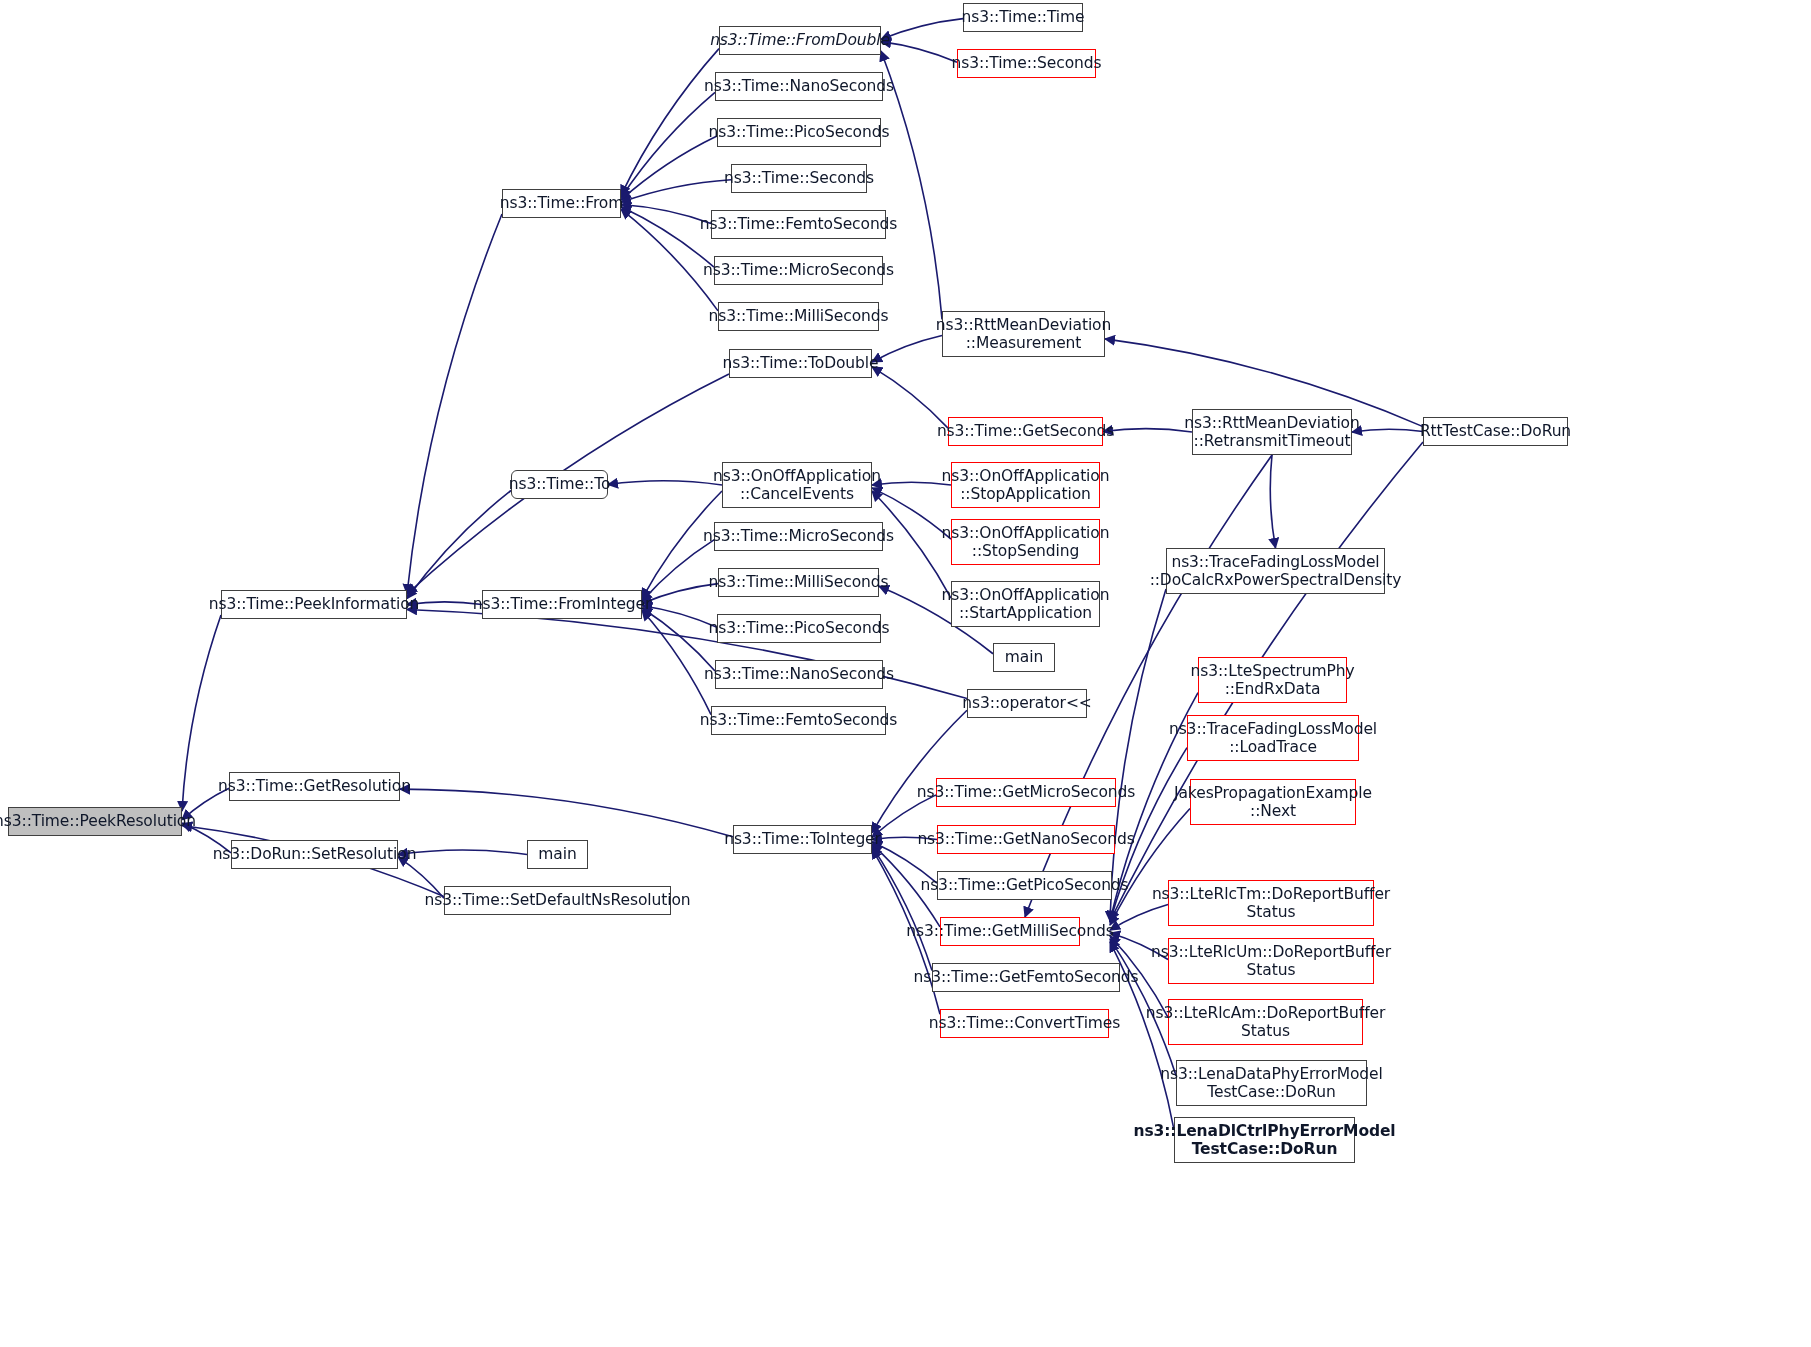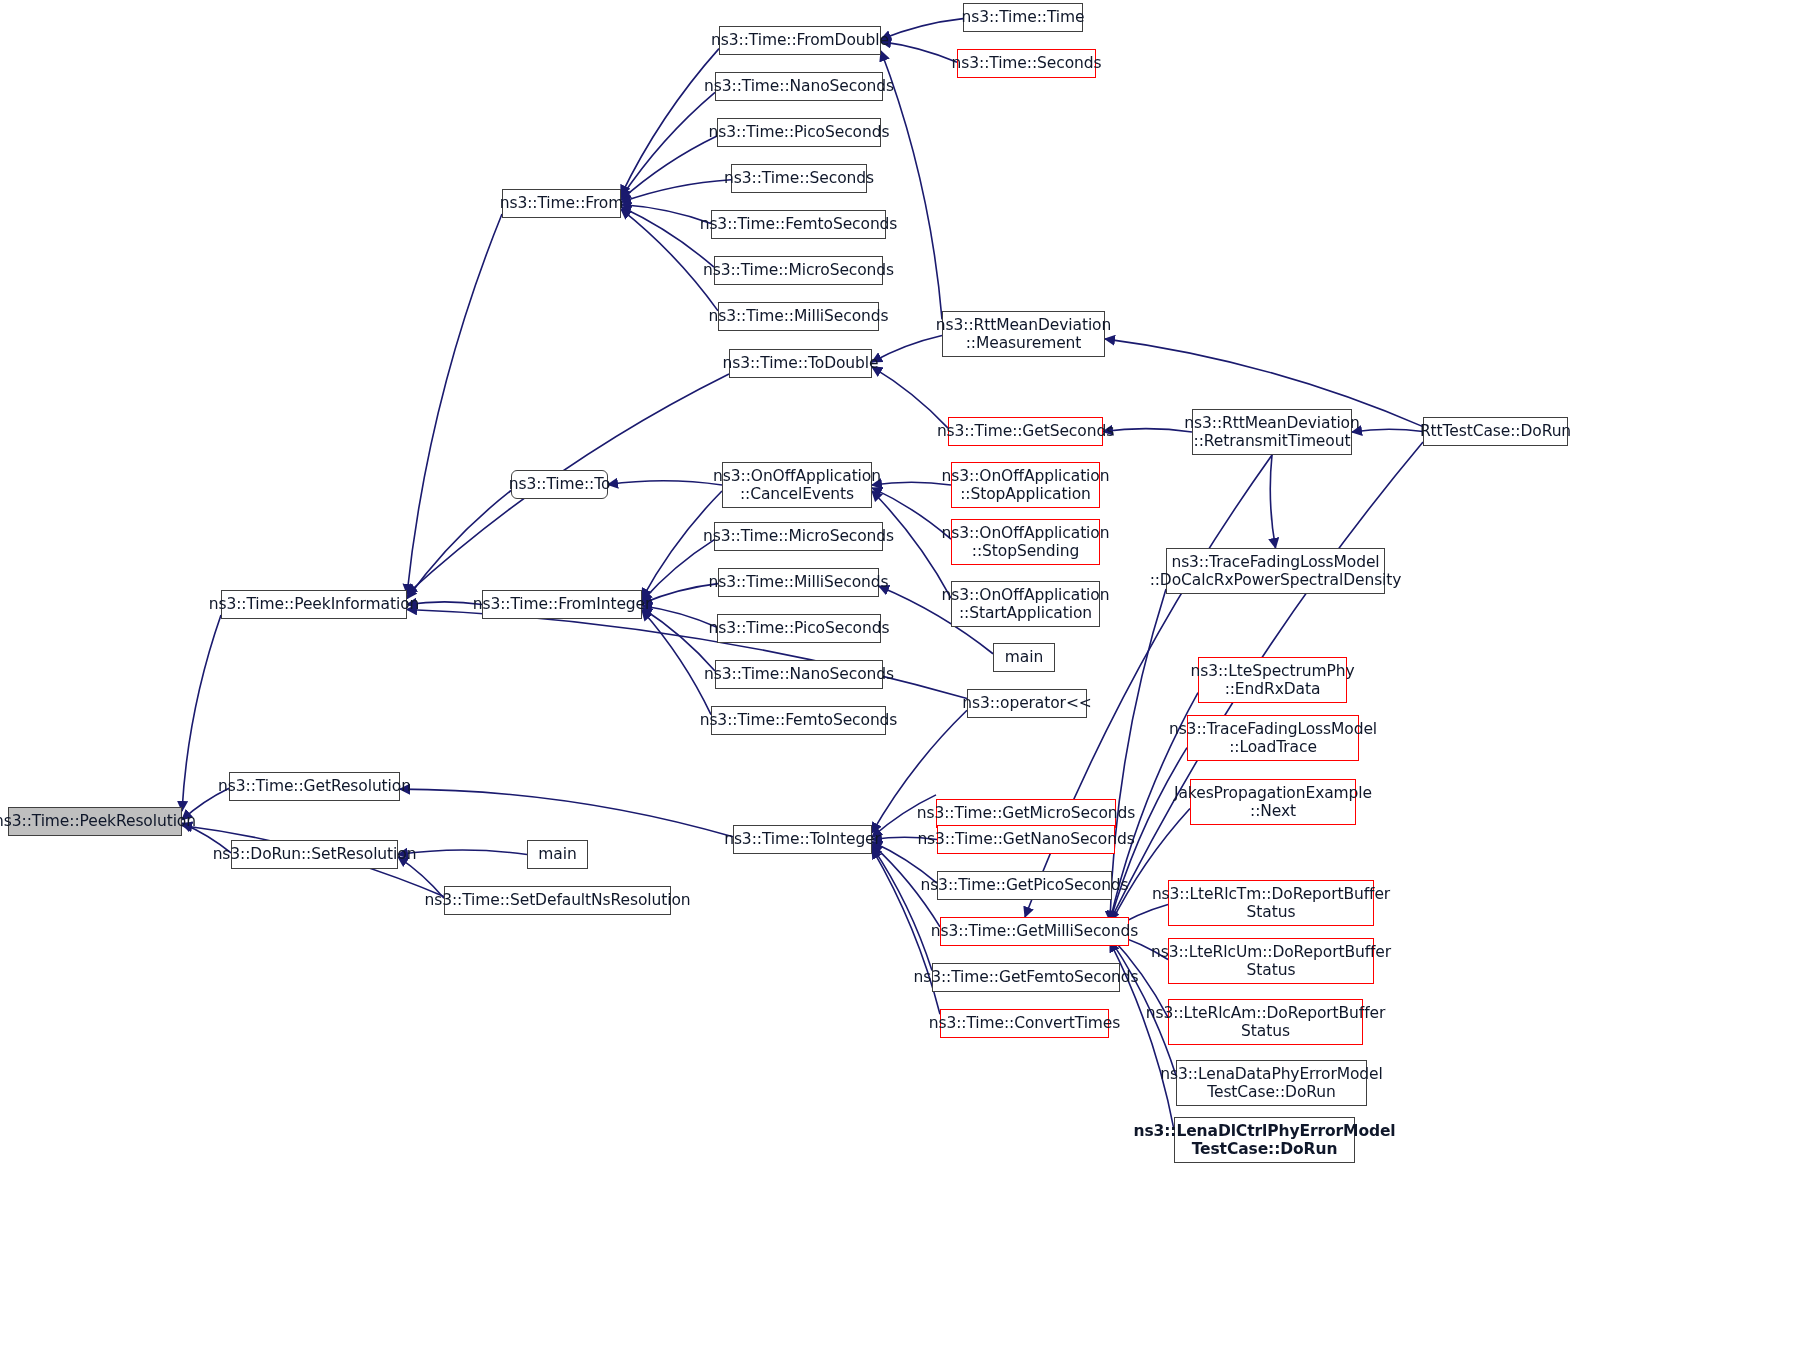--- a/index.html
+++ b/index.html
@@ -111,21 +111,21 @@
         <path d="M 1168 904.425 Q 1137.2045 913.19 1110 930.075" marker-end="url(#arrow)"></path>
         <path d="M 1168 959.525 Q 1140.8585 942.19 1110 932.975" marker-end="url(#arrow)"></path>
         <path d="M 1168 1017.475 Q 1144.7015 972.69 1110 936.025" marker-end="url(#arrow)"></path>
         <path d="M 1176 1075.425 Q 1152.5445 1002.63 1110 939.075" marker-end="url(#arrow)"></path>
         <path d="M 1174 1129.575 Q 1155.1355 1031.27 1110 941.925" marker-end="url(#arrow)"></path>
         <path d="M 1423 442 Q 1238.0378003611247 662.9015271670814 1110 921" marker-end="url(#arrow)"></path>
         <path d="M 1272 455 Q 1267.24 501.745 1275.5 548" marker-end="url(#arrow)"></path>
       </g>
   </svg>
   <div id="node-layer">
-      <div class="node" style="left: 719px; top: 26px; width: 162px; height: 29px;">ns3::Time::FromDouble</div>
+      <div class="node" style="left: 719px; top: 26px; width: 162px; height: 29px; font-style: italic;">ns3::Time::FromDouble</div>
       <div class="node" style="left: 963px; top: 3px; width: 120px; height: 29px;">ns3::Time::Time</div>
       <div class="node red" style="left: 957px; top: 49px; width: 139px; height: 29px;">ns3::Time::Seconds</div>
       <div class="node" style="left: 715px; top: 72px; width: 168px; height: 29px;">ns3::Time::NanoSeconds</div>
       <div class="node" style="left: 717px; top: 118px; width: 164px; height: 29px;">ns3::Time::PicoSeconds</div>
       <div class="node" style="left: 731px; top: 164px; width: 136px; height: 29px;">ns3::Time::Seconds</div>
       <div class="node" style="left: 502px; top: 189px; width: 119px; height: 29px;">ns3::Time::From</div>
       <div class="node" style="left: 711px; top: 210px; width: 175px; height: 29px;">ns3::Time::FemtoSeconds</div>
       <div class="node" style="left: 714px; top: 256px; width: 169px; height: 29px;">ns3::Time::MicroSeconds</div>
       <div class="node" style="left: 718px; top: 302px; width: 161px; height: 29px;">ns3::Time::MilliSeconds</div>
       <div class="node" style="left: 942px; top: 311px; width: 163px; height: 46px;">ns3::RttMeanDeviation
@@ -155,31 +155,31 @@
       <div class="node" style="left: 715px; top: 660px; width: 168px; height: 29px;">ns3::Time::NanoSeconds</div>
       <div class="node red" style="left: 1198px; top: 657px; width: 149px; height: 46px;">ns3::LteSpectrumPhy
 ::EndRxData</div>
       <div class="node" style="left: 967px; top: 689px; width: 120px; height: 29px;">ns3::operator&lt;&lt;</div>
       <div class="node" style="left: 711px; top: 706px; width: 175px; height: 29px;">ns3::Time::FemtoSeconds</div>
       <div class="node red" style="left: 1187px; top: 715px; width: 172px; height: 46px;">ns3::TraceFadingLossModel
 ::LoadTrace</div>
       <div class="node red" style="left: 1190px; top: 779px; width: 166px; height: 46px;">JakesPropagationExample
 ::Next</div>
       <div class="node" style="left: 229px; top: 772px; width: 171px; height: 29px;">ns3::Time::GetResolution</div>
-      <div class="node red" style="left: 936px; top: 778px; width: 180px; height: 29px; margin-top: 21px;">ns3::Time::GetMicroSeconds</div>
+      <div class="node red" style="left: 936px; top: 778px; width: 180px; height: 29px;">ns3::Time::GetMicroSeconds</div>
       <div class="node current" style="left: 8px; top: 807px; width: 174px; height: 29px;">ns3::Time::PeekResolution</div>
       <div class="node" style="left: 733px; top: 825px; width: 139px; height: 29px;">ns3::Time::ToInteger</div>
       <div class="node red" style="left: 937px; top: 825px; width: 178px; height: 29px;">ns3::Time::GetNanoSeconds</div>
       <div class="node" style="left: 231px; top: 840px; width: 167px; height: 29px;">ns3::DoRun::SetResolution</div>
       <div class="node" style="left: 527px; top: 840px; width: 61px; height: 29px;">main</div>
       <div class="node" style="left: 937px; top: 871px; width: 175px; height: 29px;">ns3::Time::GetPicoSeconds</div>
       <div class="node red" style="left: 1168px; top: 880px; width: 206px; height: 46px;">ns3::LteRlcTm::DoReportBuffer
 Status</div>
       <div class="node" style="left: 444px; top: 886px; width: 227px; height: 29px;">ns3::Time::SetDefaultNsResolution</div>
-      <div class="node red" style="left: 940px; top: 917px; width: 189px; height: 29px;">ns3::Time::GetMilliSeconds</div>
+      <div class="node red" style="left: 940px; top: 917px; width: 140px; height: 29px;">ns3::Time::GetMilliSeconds</div>
       <div class="node red" style="left: 1168px; top: 938px; width: 206px; height: 46px;">ns3::LteRlcUm::DoReportBuffer
 Status</div>
       <div class="node" style="left: 932px; top: 963px; width: 188px; height: 29px;">ns3::Time::GetFemtoSeconds</div>
       <div class="node red" style="left: 1168px; top: 999px; width: 195px; height: 46px;">ns3::LteRlcAm::DoReportBuffer
 Status</div>
       <div class="node red" style="left: 940px; top: 1009px; width: 169px; height: 29px;">ns3::Time::ConvertTimes</div>
       <div class="node" style="left: 1176px; top: 1060px; width: 191px; height: 46px;">ns3::LenaDataPhyErrorModel
 TestCase::DoRun</div>
       <div class="node" style="left: 1174px; top: 1117px; width: 181px; height: 46px; font-weight: bold;">ns3::LenaDlCtrlPhyErrorModel
 TestCase::DoRun</div>

